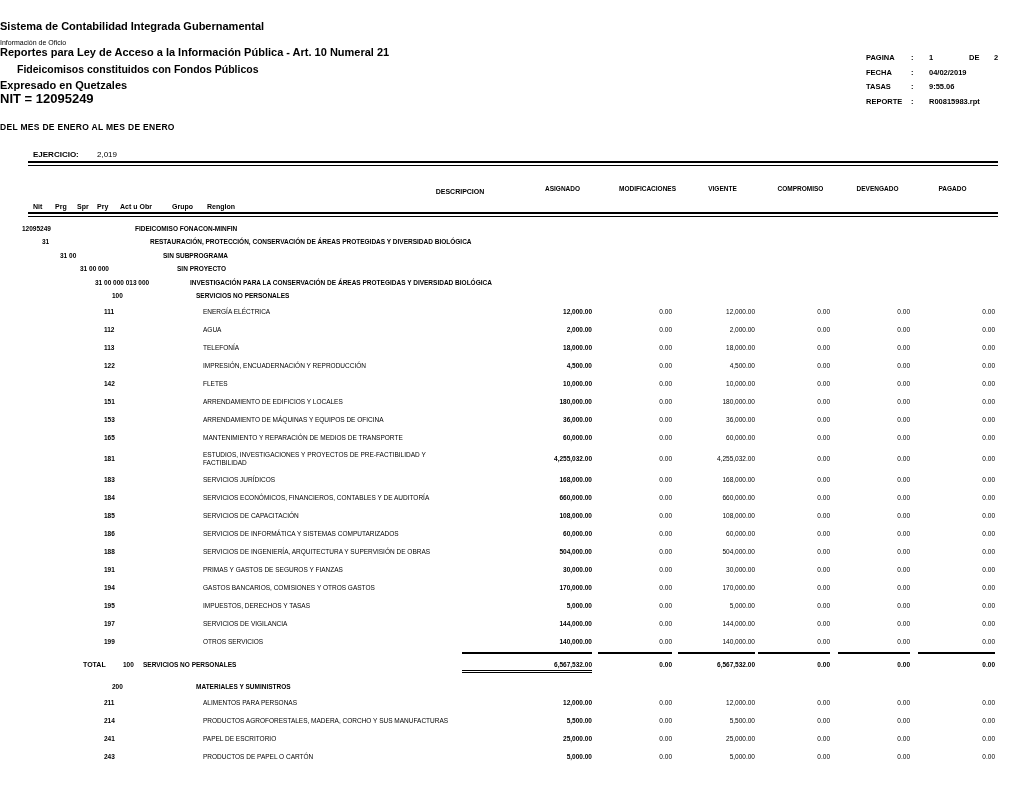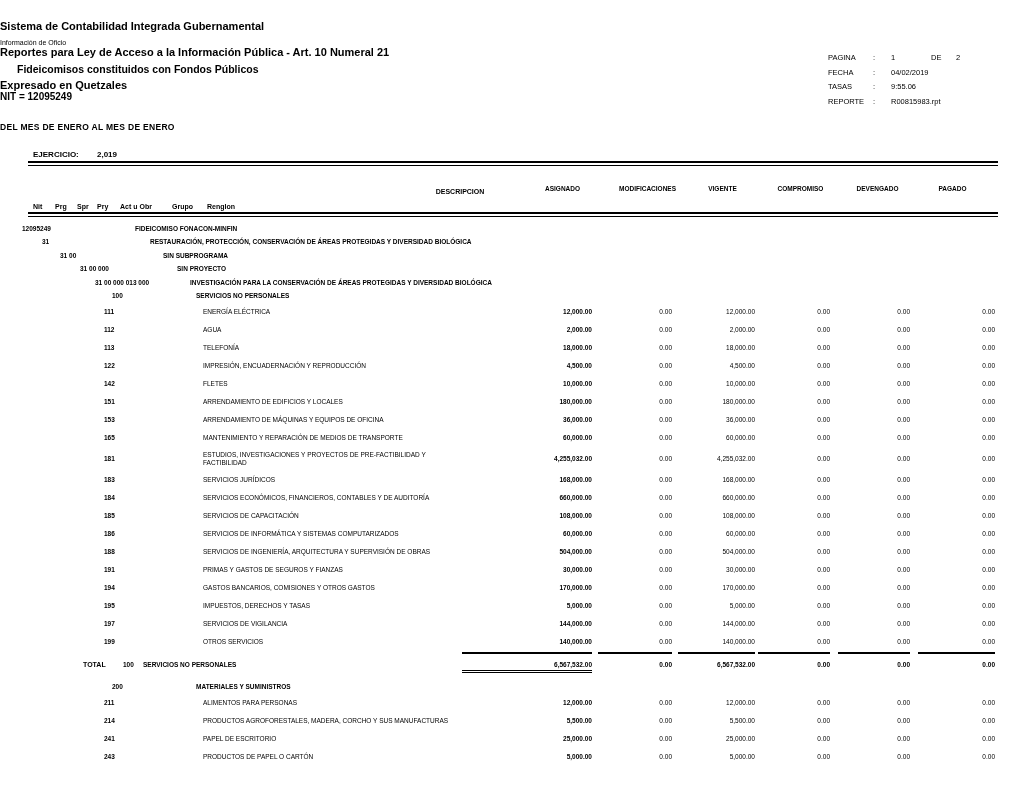--- a/index.html
+++ b/index.html
@@ -7,33 +7,33 @@
        font-family:"Liberation Sans",sans-serif;color:#000;-webkit-font-smoothing:none;}
   .abs{position:absolute;}
   
   .hdr-center{position:absolute;left:0;top:0;width:960px;}
   .hdr-center div{position:absolute;left:0;width:100%;text-align:left;white-space:nowrap;}
   .t-title{top:20px;font-size:11px;font-weight:bold;}
   .t-info{top:39px;font-size:7px;}
   .t-sub1{top:46px;font-size:11px;font-weight:bold;}
   .t-sub2{top:63px;font-size:10.5px;font-weight:bold;padding-left:17px;}
   .t-expr{top:79px;font-size:11px;font-weight:bold;}
-  .t-nit{top:91px;font-size:10px;font-weight:bold;}
+  .t-nit{top:91px;font-size:13px;font-weight:bold;}
   .t-period{top:122px;font-size:8.5px;font-weight:bold;letter-spacing:.3px;}
   
-  .meta{position:absolute;left:828px;top:53px;font-size:7.5px;font-weight:normal;}
+  .meta{position:absolute;left:866px;top:53px;font-size:7.5px;font-weight:bold;}
   .meta .mrow{position:relative;height:14.5px;width:155px;}
   .meta .ml{position:absolute;left:0;}
   .meta .mc{position:absolute;left:45px;}
   .meta .mv{position:absolute;left:63px;}
   .meta .mde{position:absolute;left:103px;}
   .meta .mtot{position:absolute;left:128px;}
   
   .ej-label{left:33px;top:150px;font-size:8px;font-weight:bold;}
-  .ej-value{left:97px;top:150px;font-size:8px;font-weight:bold;}
+  .ej-value{left:97px;top:150px;font-size:8px;font-weight:normal;}
   
   .rule{position:absolute;left:28px;width:970px;height:2px;border-top:2.5px solid #000;border-bottom:1.5px solid #000;}
   .rule1{top:161px;}
   .rule2{top:212px;}
   
   .desc-h{left:200px;top:188px;width:520px;text-align:center;font-size:7px;font-weight:bold;}
   .ah{top:185px;text-align:center;font-size:6.5px;font-weight:bold;white-space:nowrap;}
   .h0{left:505px;width:115px;}.h1{left:600px;width:95px;}.h2{left:685px;width:75px;}
   .h3{left:763px;width:75px;}.h4{left:840px;width:75px;}.h5{left:915px;width:75px;}
   .ch{top:203px;font-size:7px;font-weight:bold;white-space:nowrap;}

